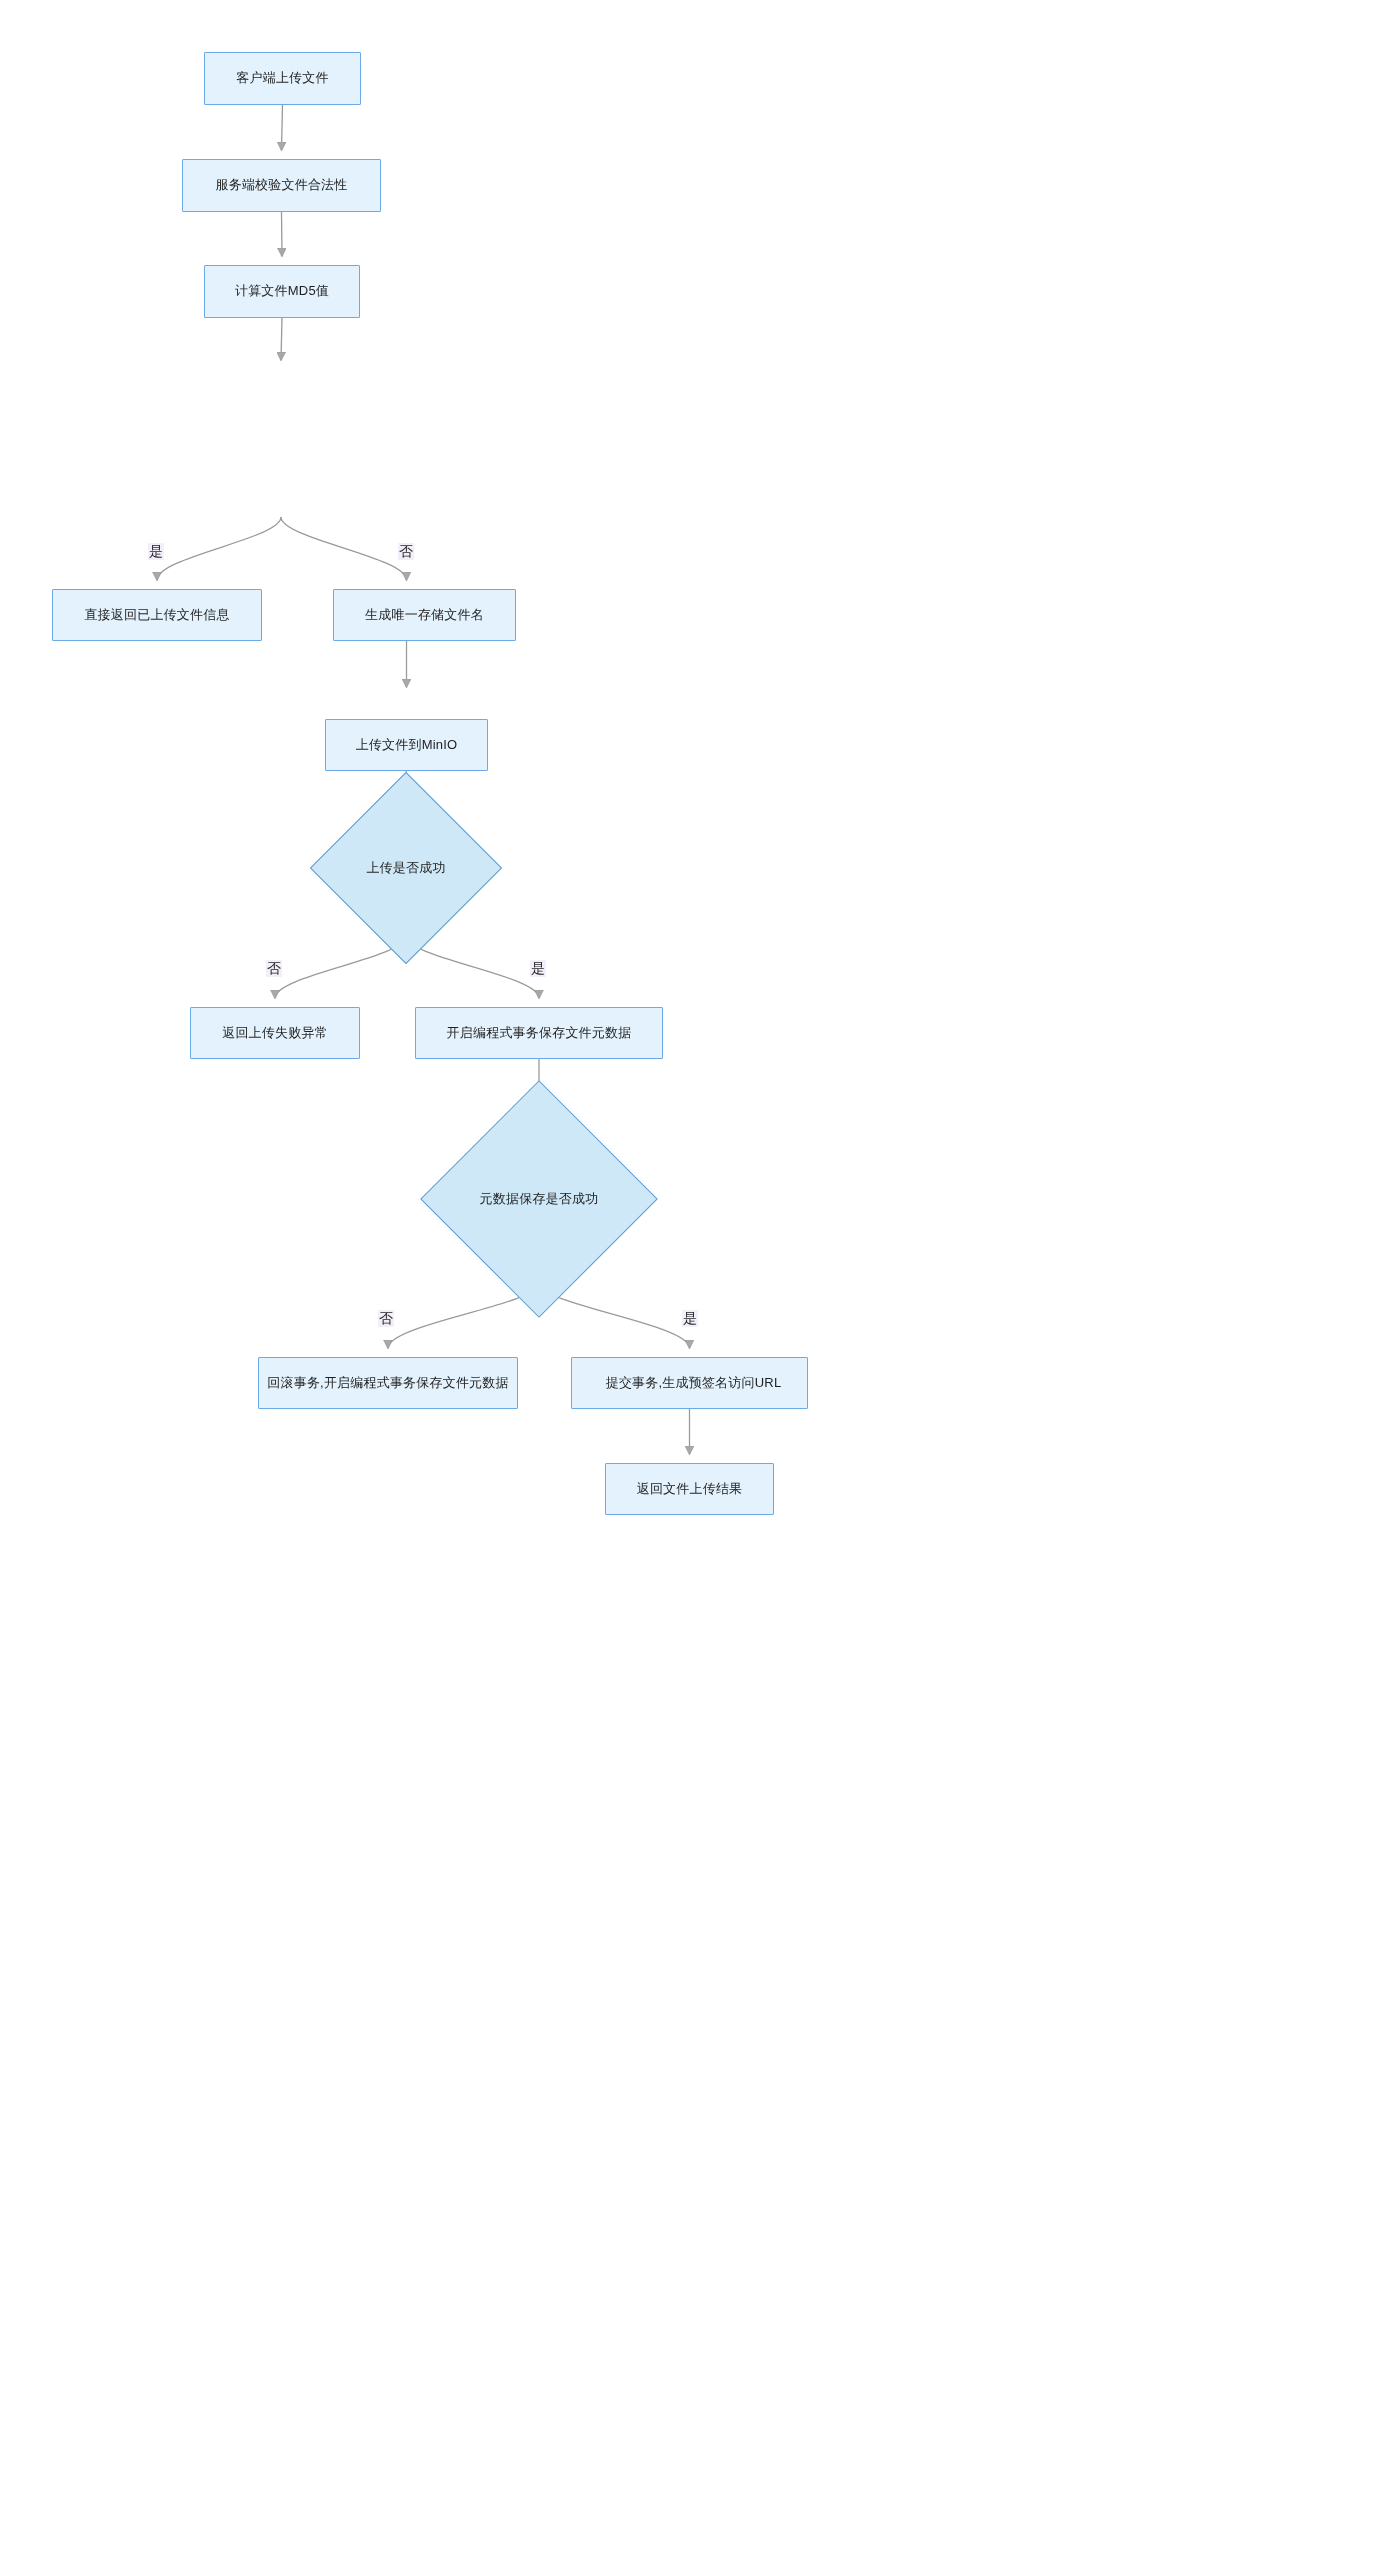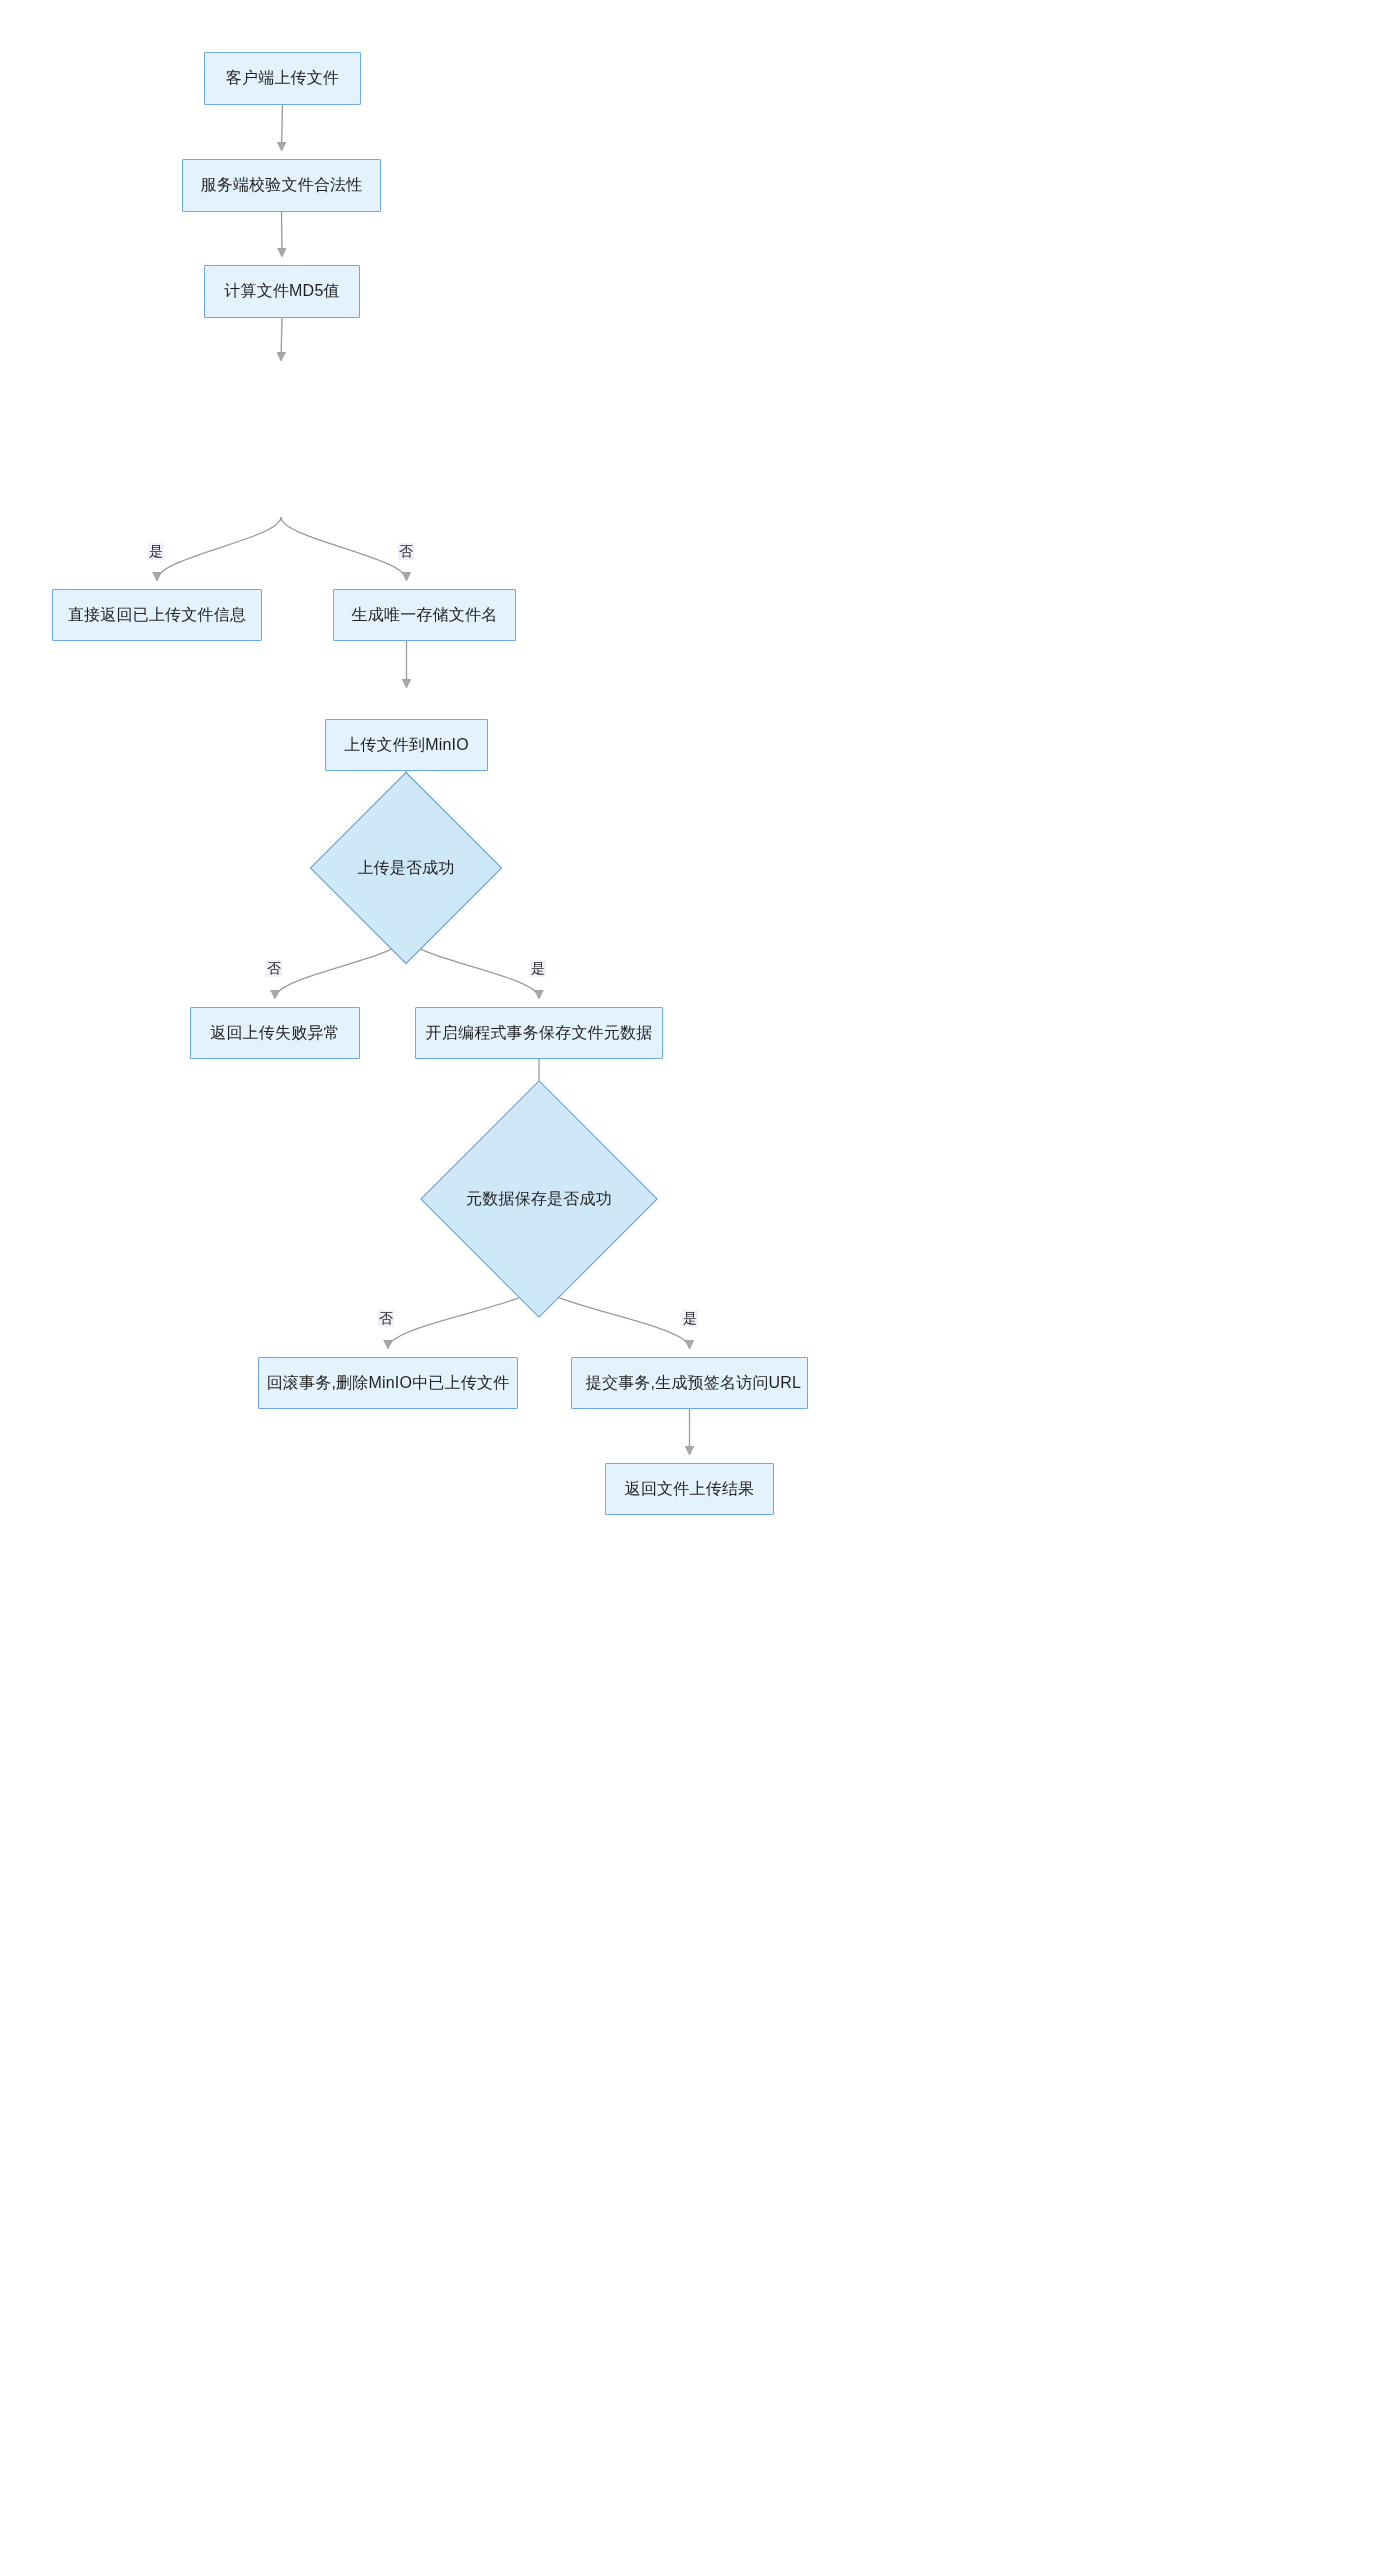--- a/index.html
+++ b/index.html
@@ -28,21 +28,21 @@
     pointer-events: none;
   }
   .node {
     position: absolute;
     box-sizing: border-box;
     display: flex;
     align-items: center;
     justify-content: center;
     text-align: center;
     color: #1f1f1f;
-    font-size: 16px;
+    font-size: 13px;
     line-height: 1.3;
     letter-spacing: 0.2px;
     white-space: nowrap;
   }
   .node.process {
     background: #e3f2fd;
     border: 1.6px solid #6ca9e8;
     border-radius: 1px;
   }
   .node.decision {
@@ -127,21 +127,21 @@
       <span>返回上传失败异常</span>
     </div>
     <div class="node process" style="left: 415px; top: 1007px; width: 248px; height: 52px;">
       <span>开启编程式事务保存文件元数据</span>
     </div>
     <div class="node decision" style="left: 455px; top: 1115px; width: 168px; height: 168px;">
       <div class="dshape"></div>
       <span class="dtext">元数据保存是否成功</span>
     </div>
     <div class="node process" style="left: 258px; top: 1357px; width: 260px; height: 52px;">
-      <span>回滚事务,删除MinIO中已上传文件</span>
+      <span>回滚事务,开启编程式事务保存文件元数据</span>
     </div>
     <div class="node process" style="left: 571px; top: 1357px; width: 237px; height: 52px; padding-left: 8px;">
       <span>提交事务,生成预签名访问URL</span>
     </div>
     <div class="node process" style="left: 605px; top: 1463px; width: 169px; height: 52px;">
       <span>返回文件上传结果</span>
     </div>
     <div class="edge-label" style="left: 148px; top: 543px;">是</div>
     <div class="edge-label" style="left: 398px; top: 543px;">否</div>
     <div class="edge-label" style="left: 266px; top: 960px;">否</div>

